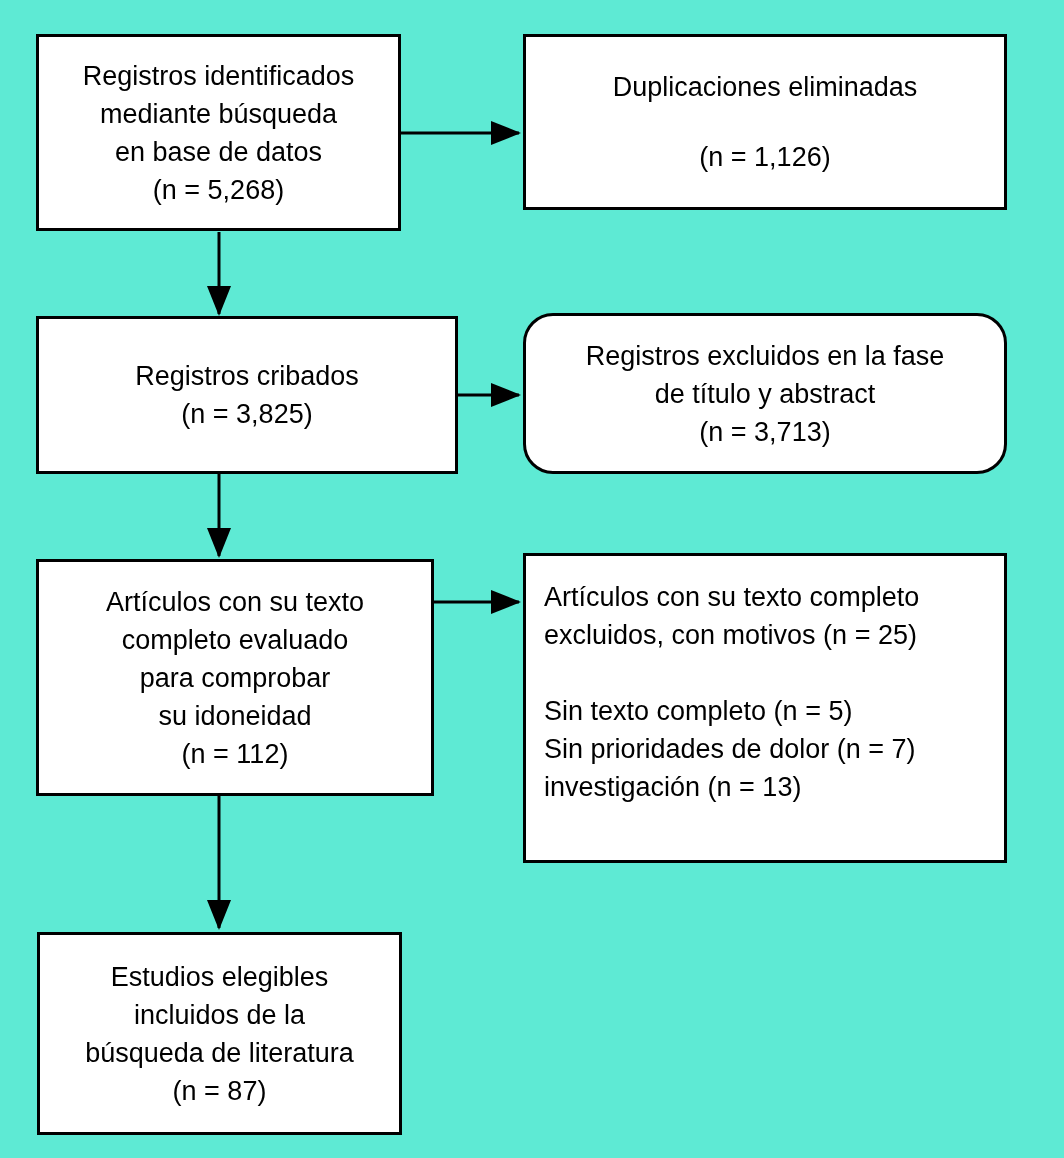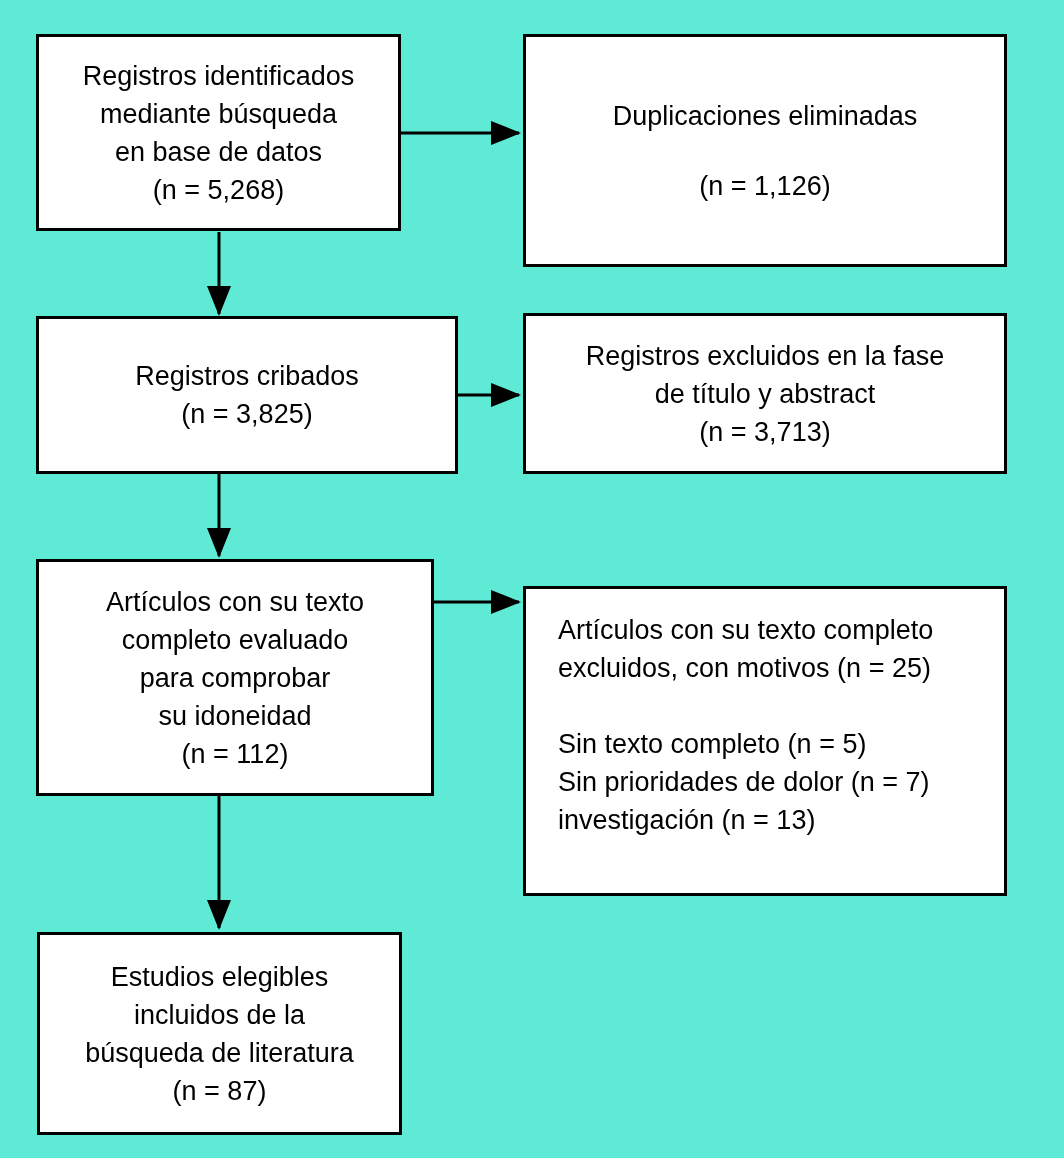--- a/index.html
+++ b/index.html
@@ -33,22 +33,21 @@
   }
   .box.center {
     justify-content: center;
     align-items: center;
     text-align: center;
   }
   .box.left {
     justify-content: flex-start;
     align-items: flex-start;
     text-align: left;
-    padding: 22px 20px 10px 32px;
-    margin-top: 33px;
+    padding: 22px 20px 10px 18px;
   }
   .tline {
     min-height: 38px;
     white-space: nowrap;
   }
   .box.left .tline {
     white-space: normal;
   }
 </style>
 </head>
@@ -70,31 +69,31 @@
     <line x1="401" y1="602" x2="519" y2="602" stroke="#000000" stroke-width="3" marker-end="url(#ah)"></line>
   </svg>
 
   <div class="box center" style="left:36px; top:34px; width:365px; height:197px;">
     <div class="tline">Registros identificados</div>
     <div class="tline">mediante búsqueda</div>
     <div class="tline">en base de datos</div>
     <div class="tline">(n = 5,268)</div>
   </div>
 
-  <div class="box center" style="left:523px; top:34px; width:484px; height:233px;gap:32px;">
+  <div class="box center" style="left:523px; top:34px; width:484px; height:176px;gap:32px;">
     <div class="tline">Duplicaciones eliminadas</div>
     <div class="tline">(n = 1,126)</div>
   </div>
 
   <div class="box center" style="left:36px; top:316px; width:422px; height:158px;">
     <div class="tline">Registros cribados</div>
     <div class="tline">(n = 3,825)</div>
   </div>
 
-  <div class="box center" style="left:523px; top:313px; width:484px; height:161px;">
+  <div class="box center" style="left:523px; top:313px; width:484px; height:161px;border-radius:30px;">
     <div class="tline">Registros excluidos en la fase</div>
     <div class="tline">de título y abstract</div>
     <div class="tline">(n = 3,713)</div>
   </div>
 
   <div class="box center" style="left:36px; top:559px; width:398px; height:237px;">
     <div class="tline">Artículos con su texto</div>
     <div class="tline">completo evaluado</div>
     <div class="tline">para comprobar</div>
     <div class="tline">su idoneidad</div>

